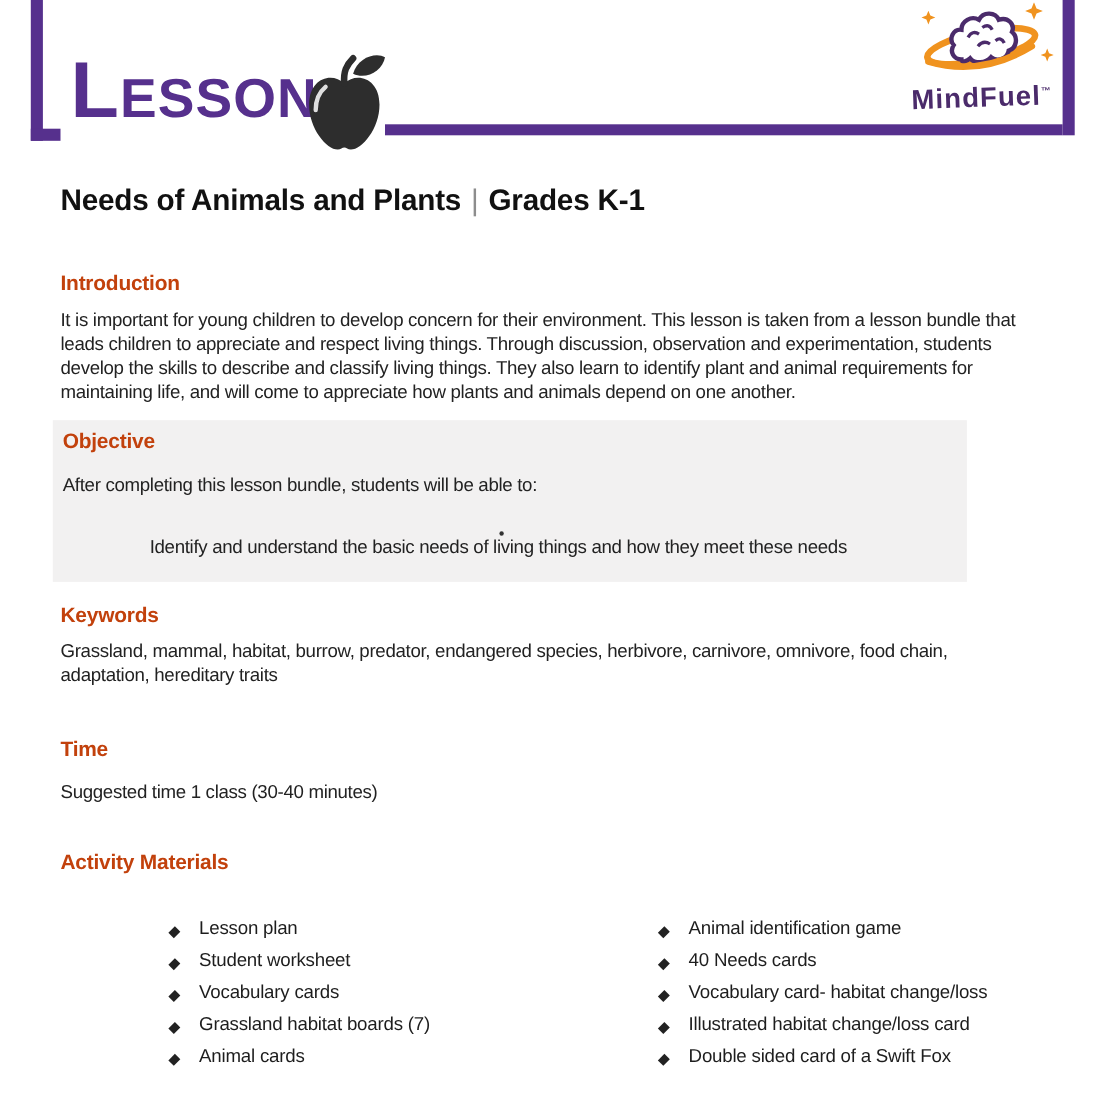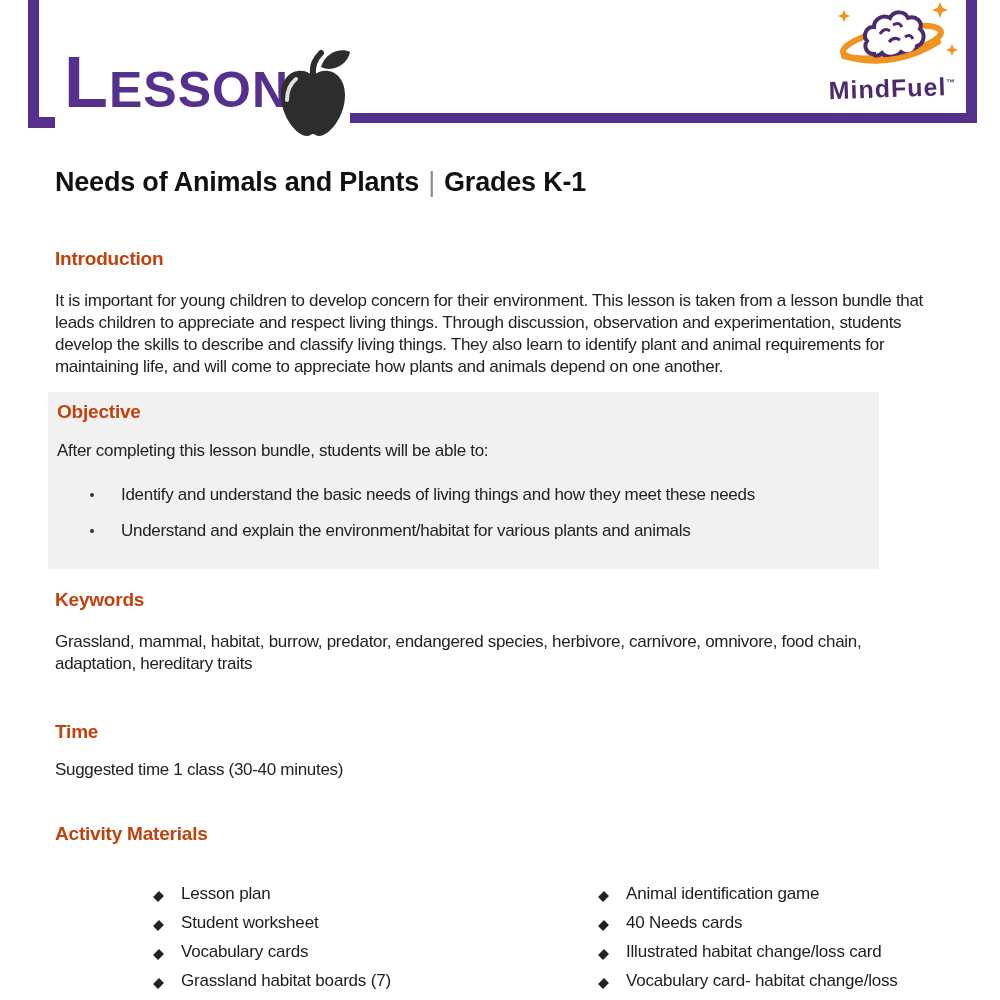--- a/index.html
+++ b/index.html
@@ -37,37 +37,37 @@
   h1.doc-title {
     margin:23px 0 0 0; font-size:27px; line-height:1.1; color:#111;
     font-weight:bold; letter-spacing:-0.2px;
   }
   h1.doc-title .pipe { color:#8d8d8d; font-weight:normal; padding:0 9px; }
 
   .h2 { font-size:19px; font-weight:bold; color:#c2410c; letter-spacing:-0.2px; margin:0; }
 
   .body-text {
     font-size:17px; line-height:1.3; letter-spacing:-0.3px; color:#222;
-    margin:20px 0 0 0; max-width:880px;
+    margin:10px 0 0 0; max-width:880px;
   }
 
   .sec-intro    { margin-top:50px; }
   .sec-keywords { margin-top:20px; }
   .sec-time     { margin-top:46px; }
   .sec-materials{ margin-top:42px; }
 
   
   .objective-box {
     margin:14px 0 0 -7px; width:831px; box-sizing:border-box;
     background:#f2f1f1; padding:9px 30px 20px 9px;
   }
   .objective-box .h2 { margin-left:0; }
   .objective-box .lead { margin:17px 0 0 0; }
   .obj-list { list-style:none; margin:22px 0 0 0; padding:0; }
-  .obj-list li { display:flex; align-items:flex-start; margin-top:7px; min-height:29px; }
+  .obj-list li { display:flex; align-items:center; margin-top:7px; min-height:29px;flex-direction:column; }
   .obj-dot {
     flex:none; width:4px; height:4px; border-radius:50%; background:#333;
     margin:9px 27px 0 33px;
   }
 
   
   .materials-cols { display:flex; margin-top:34px; }
   .mat-col { list-style:none; margin:0; padding:0; }
   .mat-col.left  { margin-left:100px; width:345px; }
   .mat-col.right { margin-left:100px; }
@@ -133,24 +133,20 @@
     </div>
 
     <div class="objective-box">
       <p class="h2">Objective</p>
       <p class="body-text lead">After completing this lesson bundle, students will be able to:</p>
       <ul class="obj-list">
         <li>
             <span class="obj-dot"></span>
             <span class="body-text" style="margin:0">Identify and understand the basic needs of living things and how they meet these needs</span>
           </li>
-        <li>
-            <span class="obj-dot"></span>
-            <span class="body-text" style="margin:0">Understand and explain the environment/habitat for various plants and animals</span>
-          </li>
       </ul>
     </div>
 
     <div class="sec-keywords">
       <p class="h2">Keywords</p>
       <p class="body-text">Grassland, mammal, habitat, burrow, predator, endangered species, herbivore, carnivore, omnivore, food chain, adaptation, hereditary traits</p>
     </div>
 
     <div class="sec-time">
       <p class="h2">Time</p>
@@ -186,25 +182,25 @@
           <li>
               <span class="diamond"></span>
               <span>Animal identification game</span>
             </li>
           <li>
               <span class="diamond"></span>
               <span>40 Needs cards</span>
             </li>
           <li>
               <span class="diamond"></span>
+              <span>Vocabulary card- habitat change/loss</span>
+            </li>
+          <li>
+              <span class="diamond"></span>
               <span>Illustrated habitat change/loss card</span>
-            </li>
-          <li>
-              <span class="diamond"></span>
-              <span>Vocabulary card- habitat change/loss</span>
             </li>
           <li>
               <span class="diamond"></span>
               <span>Double sided card of a Swift Fox</span>
             </li>
         </ul>
       </div>
     </div>
 
   </div>

